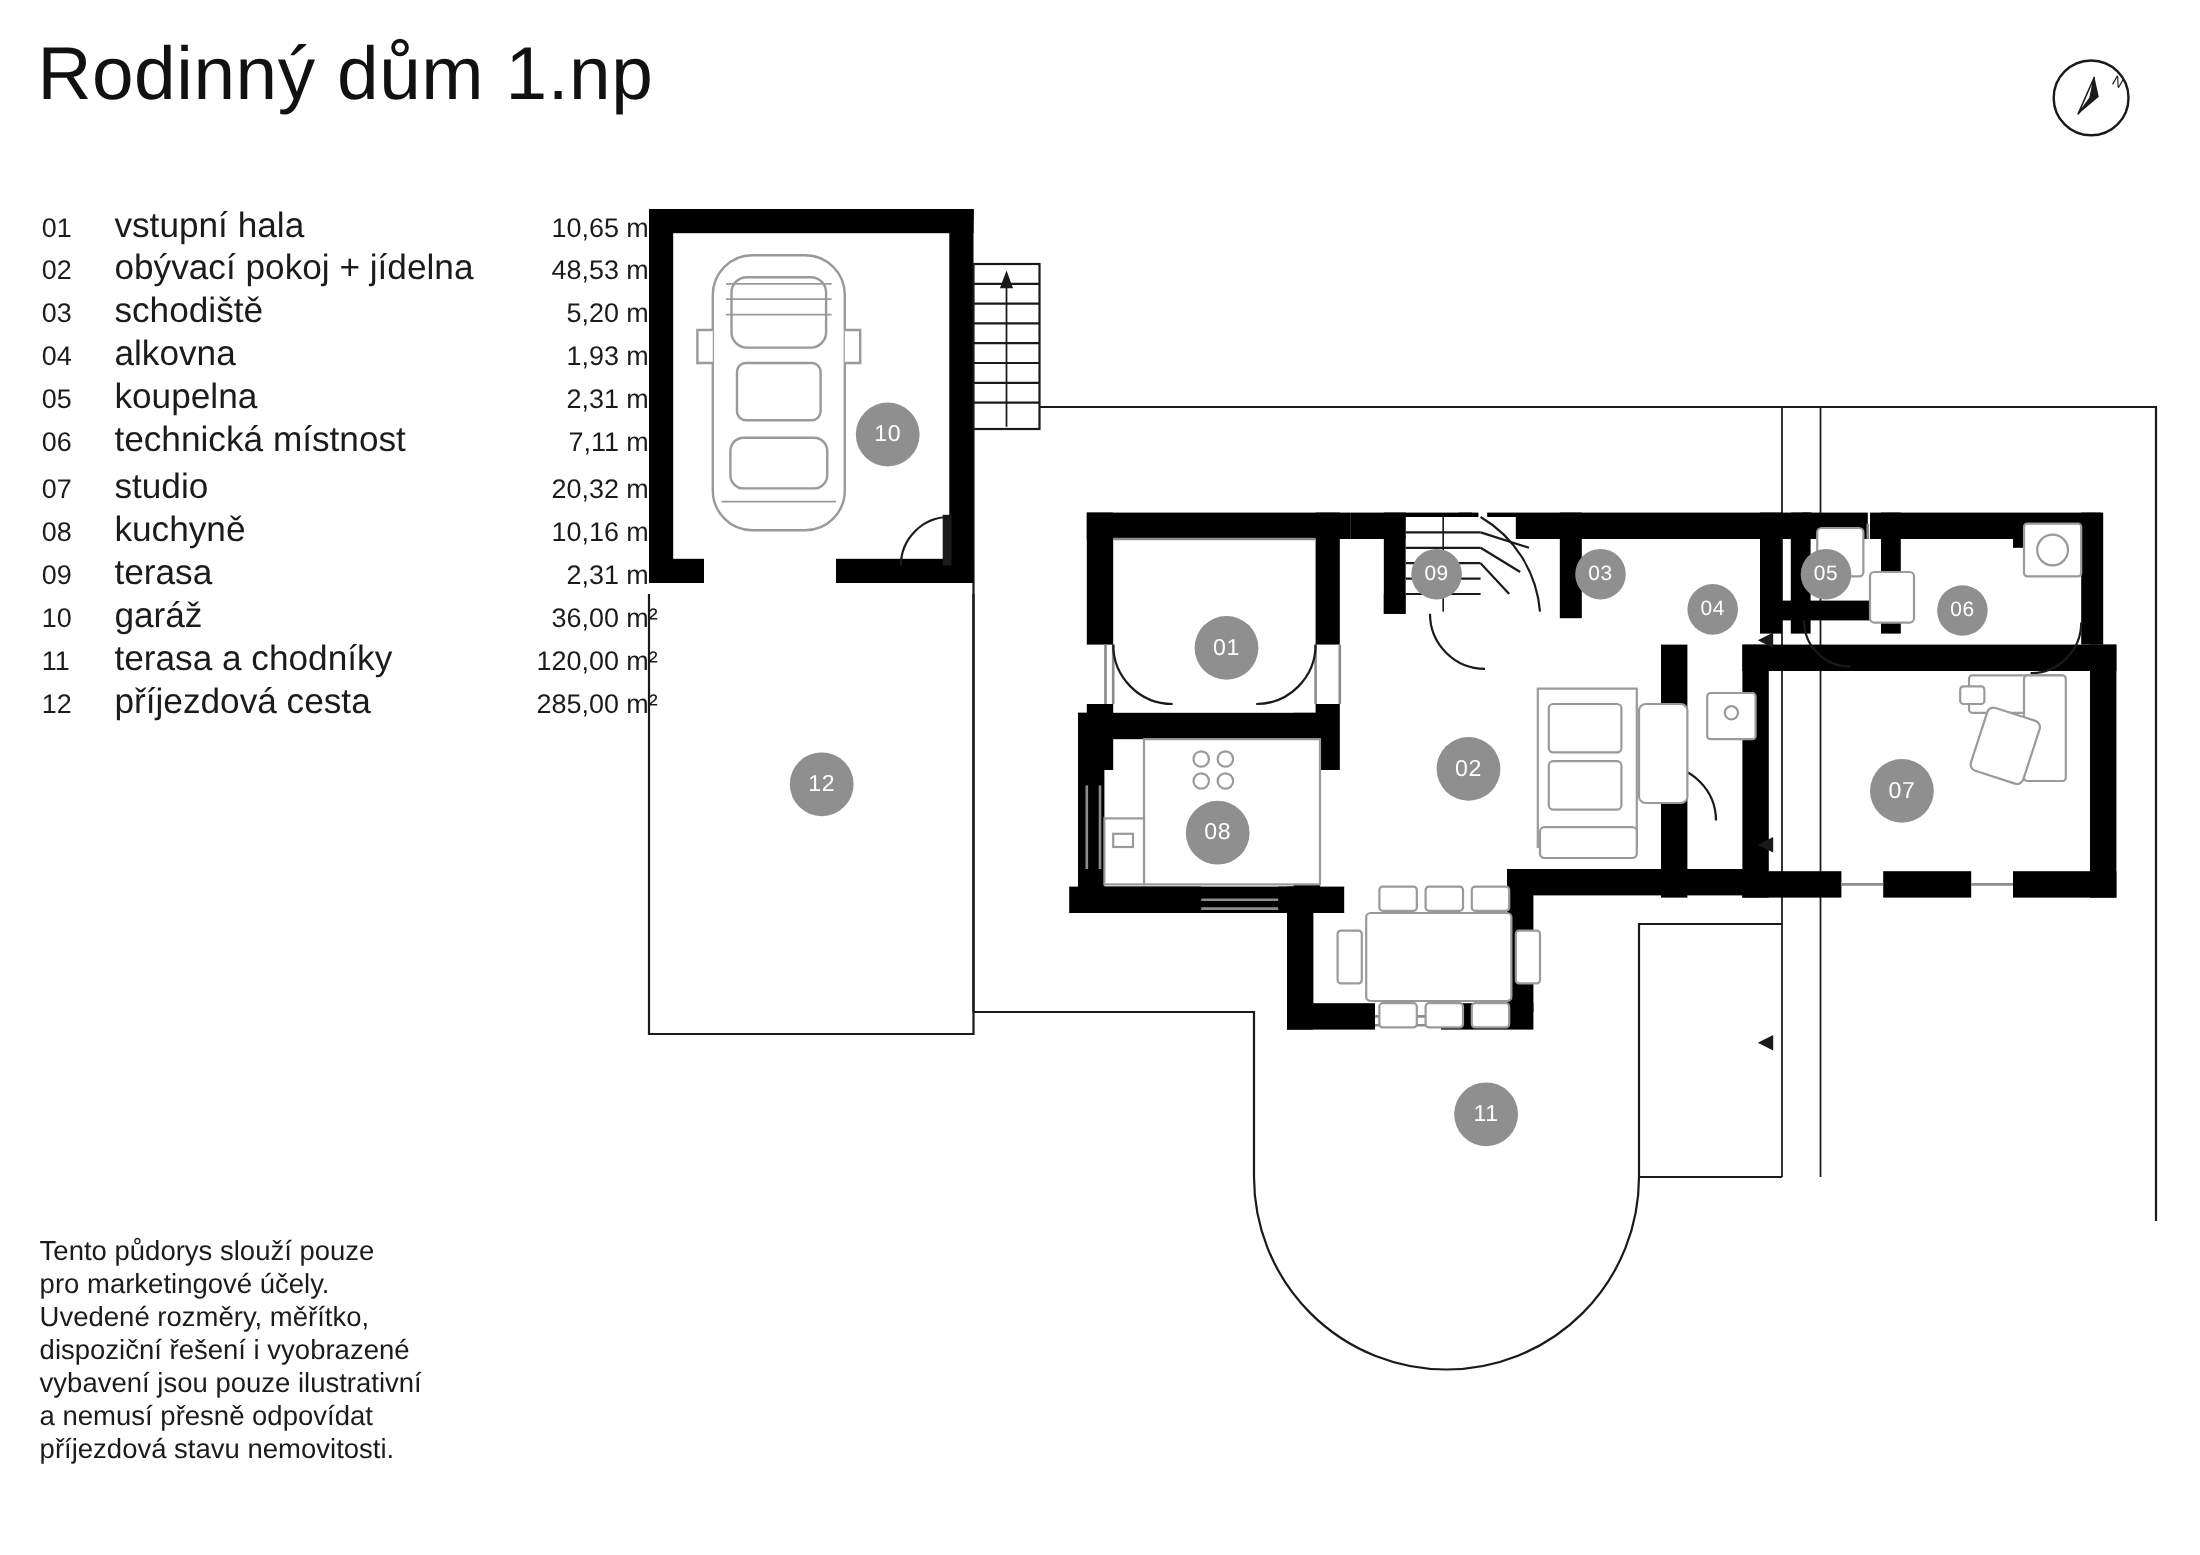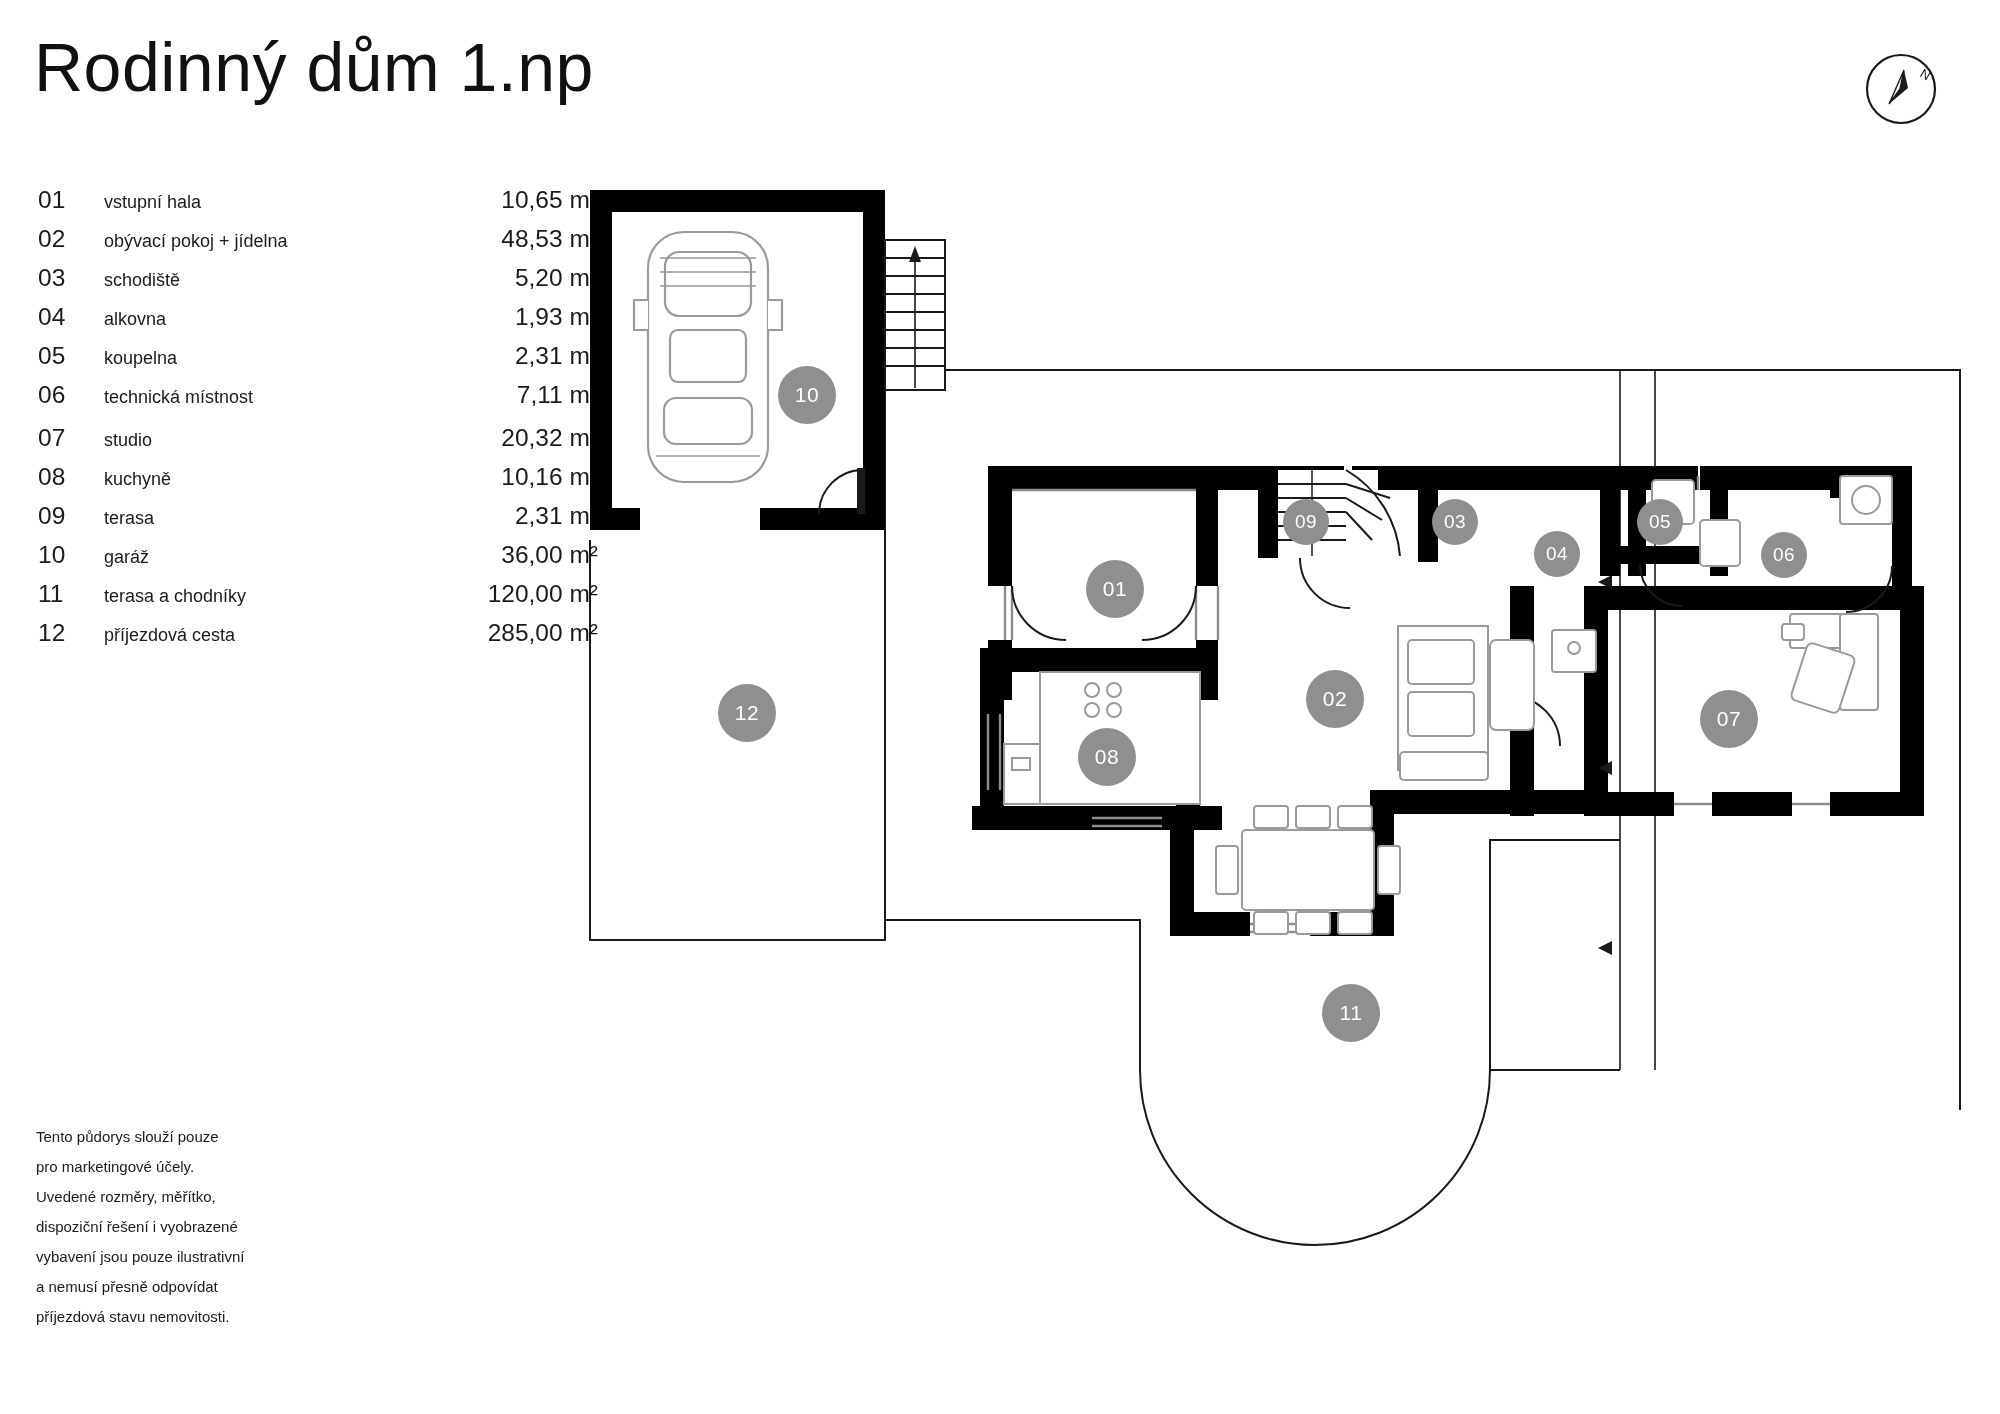--- a/index.html
+++ b/index.html
@@ -52,37 +52,37 @@
     color: #1b1b1b;
   }
   .legend-row.gap-after { margin-bottom: 4px; }
   .lg-num {
     width: 66px;
     flex: 0 0 66px;
     font-size: 24.5px;
   }
   .lg-name {
     flex: 1 1 auto;
-    font-size: 18px;
+    font-size: 32px;
     white-space: nowrap;
   }
   .lg-area {
     flex: 0 0 auto;
     text-align: right;
     min-width: 130px;
     font-size: 24.5px;
   }
 
   
   #disclaimer {
     position: absolute;
     left: 36px;
     top: 1122px;
     width: 430px;
-    font-size: 15px;
+    font-size: 25px;
     line-height: 30px;
     color: #1b1b1b;
   }
   #disclaimer .para2 { }
 
   
   #plan {
     position: absolute;
     left: 0;
     top: 0;

